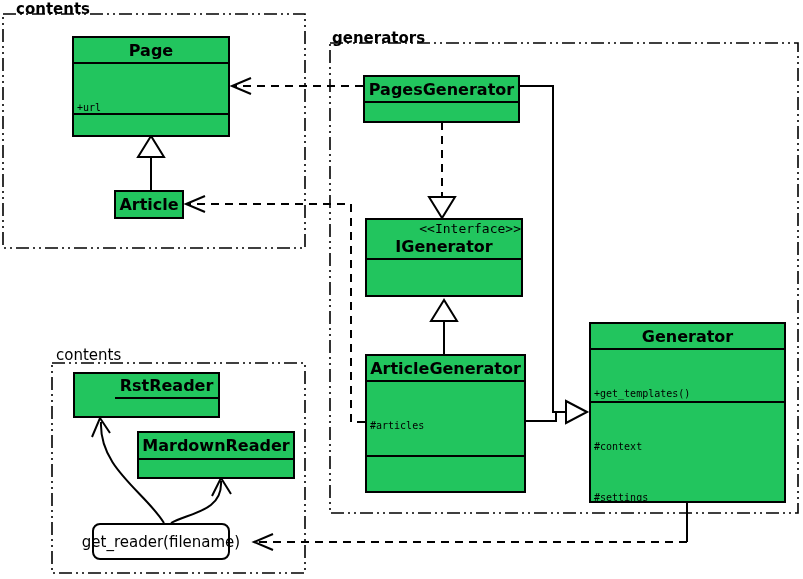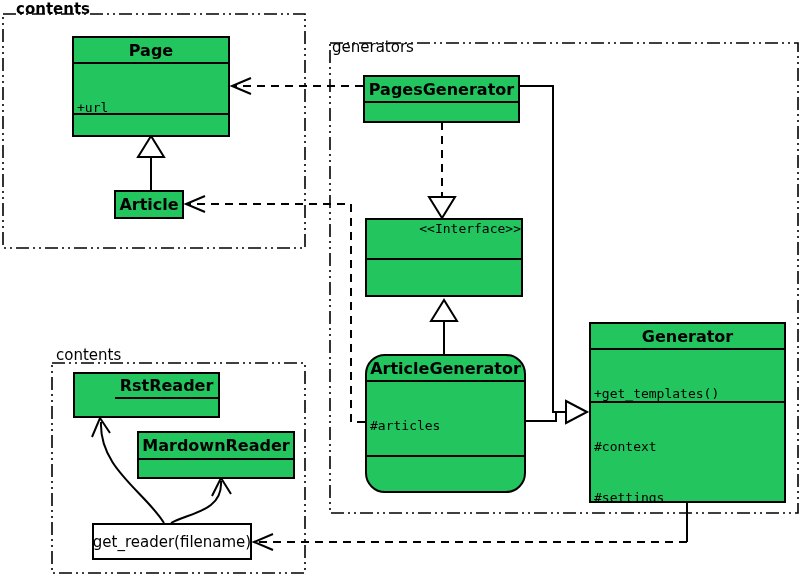--- a/index.html
+++ b/index.html
@@ -16,21 +16,21 @@
     position:absolute;z-index:2;background:#22c55e;border:2px solid #000;
     box-sizing:content-box;
   }
   .cls .title{
     font-weight:bold;font-size:16px;text-align:center;
     font-family:"DejaVu Sans",sans-serif;color:#000;
     display:flex;align-items:center;justify-content:center;box-sizing:border-box;
   }
   .cls .sec{
     border-top:2px solid #000;box-sizing:border-box;
-    font-family:"DejaVu Sans Mono",monospace;font-size:13px;line-height:17px;
+    font-family:"DejaVu Sans Mono",monospace;font-size:10px;line-height:17px;
     padding:1px 3px 0 3px;color:#000;white-space:pre;overflow:hidden;
   }
   .cls .stereo{
     font-family:"DejaVu Sans Mono",monospace;font-size:13px;text-align:right;
     line-height:16px;color:#000;
   }
   .cls .iface-name{
     font-weight:bold;font-size:16px;text-align:center;line-height:20px;color:#000;
     font-family:"DejaVu Sans",sans-serif;
   }
@@ -106,21 +106,21 @@
     </g>
 
     
     <g>
       <path d="M171,523 C188,513 223,512 221,481" fill="none" stroke="#000" stroke-width="2"></path>
       <polyline points="212,496 221,478 231,494" fill="none" stroke="#000" stroke-width="2"></polyline>
     </g>
   </svg>
 
   <div class="pkg-label" style="left:16px;top:0px;font-weight:bold;">contents</div>
-  <div class="pkg-label" style="left:332px;top:38px;">generators</div>
+  <div class="pkg-label" style="left:332px;top:29px;font-weight:bold;">generators</div>
   <div class="pkg-label" style="left:56px;top:346px;">contents</div>
 
   <div class="cls" style="left:72px;top:36px;width:154px;">
     <div class="title" style="height:24px;">Page</div>
     <div class="sec" style="height:51px;">
       <div class="line">+url</div>
       
       
     </div>
     <div class="sec" style="height:22px;">
@@ -135,28 +135,29 @@
   <div class="cls" style="left:363px;top:60px;width:153px;margin-top:15px;">
     <div class="title" style="height:24px;">PagesGenerator</div>
     <div class="sec" style="height:20px;">
       
     </div>
   </div>
 
   <div class="cls" style="left:365px;top:218px;width:154px;">
     <div style="height:38px;padding-top:1px;box-sizing:border-box;">
       <div class="stereo">&lt;&lt;Interface&gt;&gt;</div>
+      <div class="iface-name">IGenerator</div>
     </div>
     <div class="sec" style="height:37px;">
       
       
     </div>
   </div>
 
-  <div class="cls" style="left:365px;top:354px;width:157px;border-radius:20px;">
+  <div class="cls" style="left:365px;top:354px;width:157px;">
     <div class="title" style="height:24px;">ArticleGenerator</div>
     <div class="sec" style="height:75px;">
       <div class="line">#articles</div>
       
       
       
     </div>
     <div class="sec" style="height:36px;">
       
       
@@ -187,15 +188,15 @@
     </div>
   </div>
 
   <div class="cls" style="left:137px;top:431px;width:154px;">
     <div class="title" style="height:25px;">MardownReader</div>
     <div class="sec" style="height:19px;line-height:15px;">
       
     </div>
   </div>
 
-  <div class="node" style="left:92px;top:523px;width:160px;height:37px;">get_reader(filename)</div>
+  <div class="node" style="left:92px;top:523px;width:138px;height:37px;border-radius:8px;">get_reader(filename)</div>
 
 </div>
 
 </body></html>

